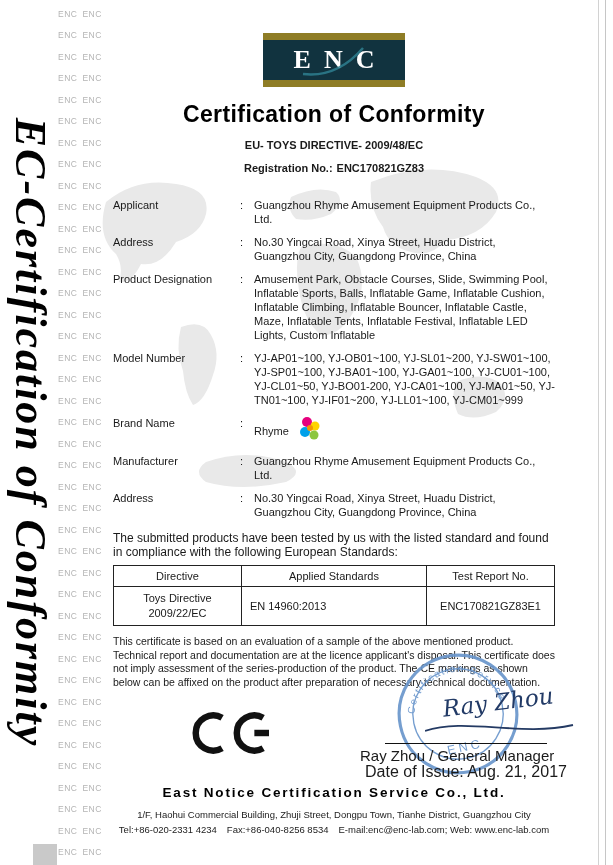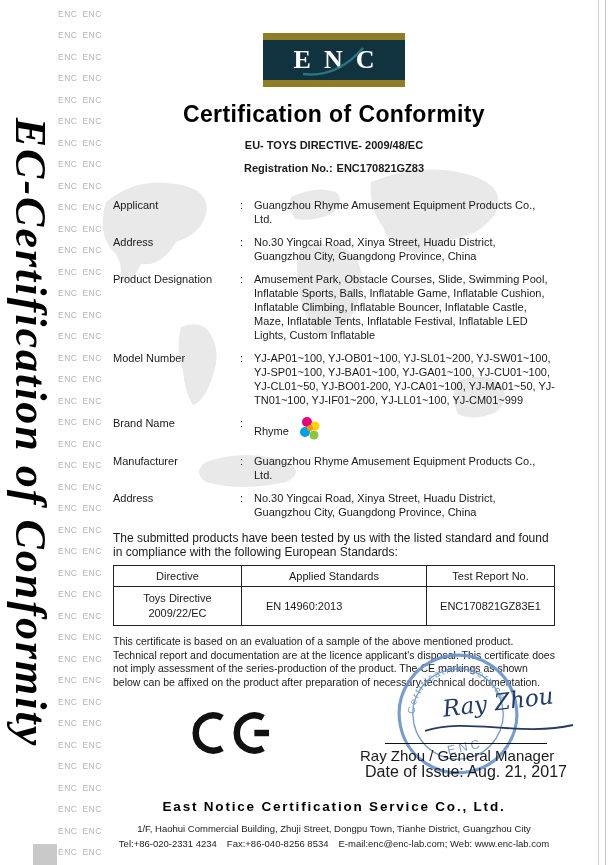--- a/index.html
+++ b/index.html
@@ -53,40 +53,40 @@
   .f-colon { width: 14px; flex: none; }
   .f-value { flex: 1; }
   .brand-value { display: flex; align-items: center; gap: 8px; }
 
   .std-intro { margin-top: 12px; font-size: 12px; line-height: 14px; }
   .std-table { width: 100%; border-collapse: collapse; margin-top: 6px; font-size: 11px; border: 1.5px solid #222; }
   .std-table th, .std-table td { border: 1px solid #222; }
   .std-table th { font-weight: 400; padding: 4px 2px; text-align: center; }
   .std-table td { height: 38px; vertical-align: middle; }
   .td-directive { text-align: center; padding: 4px; line-height: 15px; }
-  .td-standard { text-align: left; padding: 4px 24px; }
+  .td-standard { text-align: left; padding: 4px 8px; }
   .td-report { text-align: center; padding: 4px; }
   .col-1 { width: 29%; } .col-2 { width: 42%; } .col-3 { width: 29%; }
 
   .note { margin-top: 9px; font-size: 10.5px; line-height: 13.5px; }
 
   .sig-area { position: relative; height: 88px; margin-top: 8px; }
   .ce-mark { position: absolute; left: 78px; top: 12px; }
   .stamp { position: absolute; left: 282px; top: -46px; width: 126px; height: 126px; transform: rotate(-12deg); opacity: 0.92; }
   .sig-script {
     position: absolute; left: 300px; top: -8px; width: 170px; text-align: center;
     font-family: "DejaVu Serif", serif; font-style: italic; font-size: 23px;
     color: #223a66; transform: rotate(-7deg); z-index: 2;
   }
   .sig-flourish { position: absolute; left: 312px; top: 24px; z-index: 2; }
   .sig-rule { position: absolute; left: 272px; top: 46px; width: 162px; border-top: 1.2px solid #111; z-index: 2; }
   .sig-name { position: absolute; left: 247px; top: 50px; width: 212px; text-align: left; font-size: 15px; z-index: 2; }
   .sig-date { position: absolute; left: 247px; top: 66px; width: 212px; text-align: center; font-size: 16px; z-index: 2; }
 
-  .footer { margin-top: 14px; text-align: center; }
+  .footer { text-align: center; }
   .footer-company { font-size: 13.5px; font-weight: 700; letter-spacing: 1.8px; color: #000; }
   .footer-address { margin-top: 9px; font-size: 9.5px; color: #222; }
   .footer-contact { margin-top: 4px; font-size: 9.5px; color: #222; }
   .footer-contact span { margin: 0 5px; }
 </style>
 </head>
 <body>
 
 <div class="page">
 

